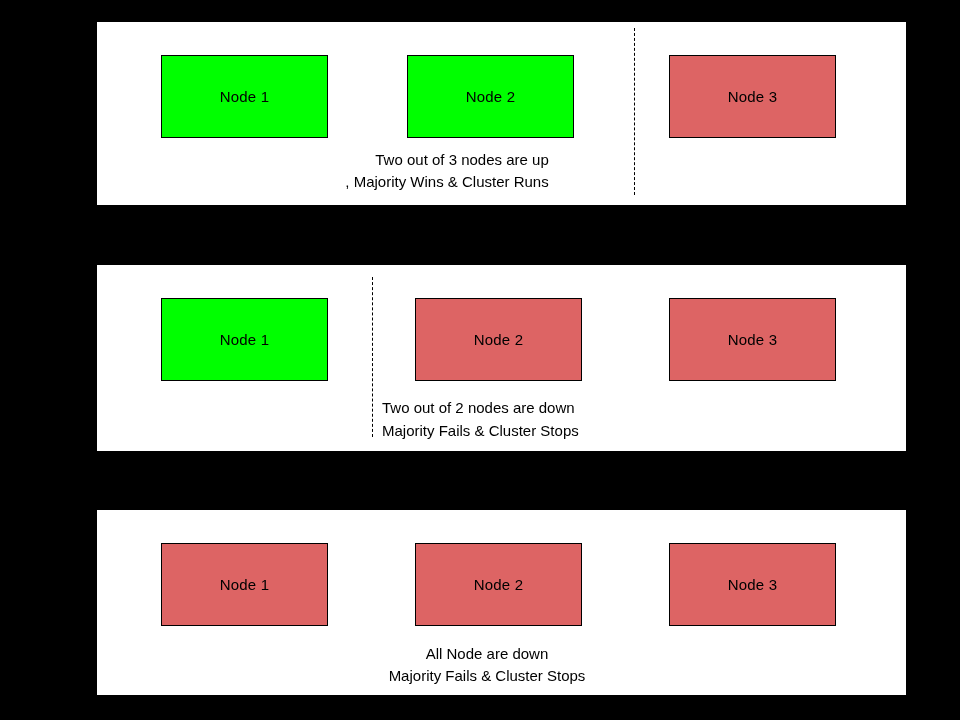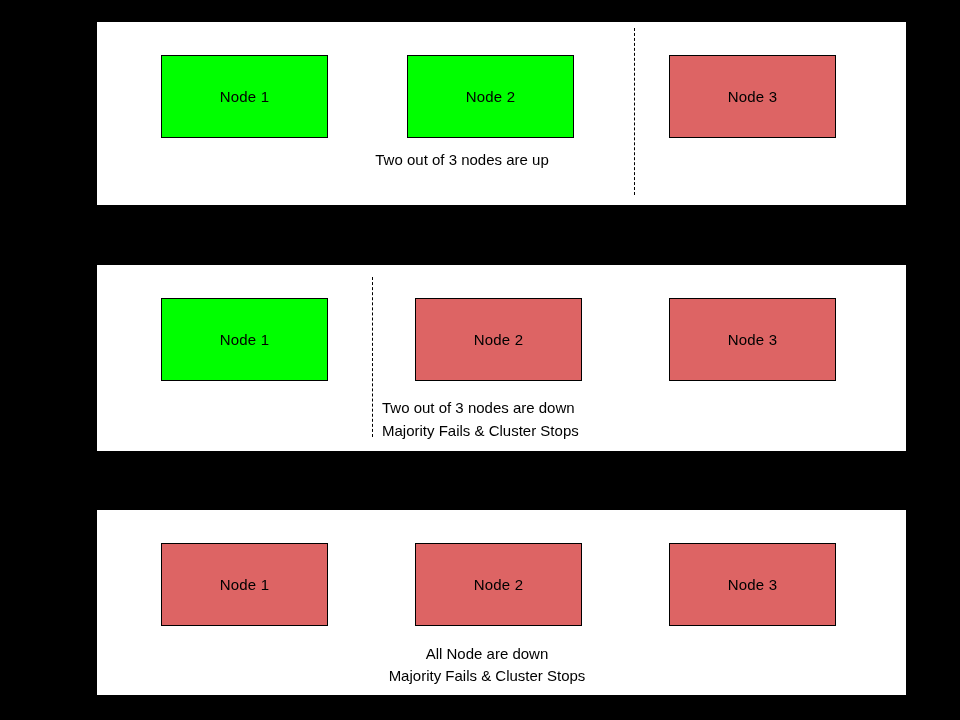--- a/index.html
+++ b/index.html
@@ -75,39 +75,40 @@
     </div>
 
     <div class="node-box" style="left:572px; top:33px; width:167px; height:83px; background:#DD6464;">
       <span class="node-label">Node 3</span>
     </div>
 
     <div class="divider" style="left:537px; top:6px; height:167px;"></div>
 
     <div class="caption caption-center" style="left:200px; top:127px; width:330px;">Two out of 3 nodes are up</div>
 
+    <div class="caption caption-center" style="left:170px; top:149px; width:360px;">, Majority Wins &amp; Cluster Runs</div>
   </div>
 
   <div class="panel" style="left:97px; top:265px; width:809px; height:186px;">
 
     <div class="node-box" style="left:64px; top:33px; width:167px; height:83px; background:#00FF00;">
       <span class="node-label">Node 1</span>
     </div>
 
     <div class="node-box" style="left:318px; top:33px; width:167px; height:83px; background:#DD6464;">
       <span class="node-label">Node 2</span>
     </div>
 
     <div class="node-box" style="left:572px; top:33px; width:167px; height:83px; background:#DD6464;">
       <span class="node-label">Node 3</span>
     </div>
 
     <div class="divider" style="left:275px; top:12px; height:160px;"></div>
 
-    <div class="caption caption-left" style="left:285px; top:132px;">Two out of 3 nodes are down</div>
+    <div class="caption caption-left" style="left:285px; top:132px;">Two out of 2 nodes are down</div>
 
     <div class="caption caption-left" style="left:285px; top:155px;">Majority Fails &amp; Cluster Stops</div>
   </div>
 
   <div class="panel" style="left:97px; top:510px; width:809px; height:185px;">
 
     <div class="node-box" style="left:64px; top:33px; width:167px; height:83px; background:#DD6464;">
       <span class="node-label">Node 1</span>
     </div>
 

